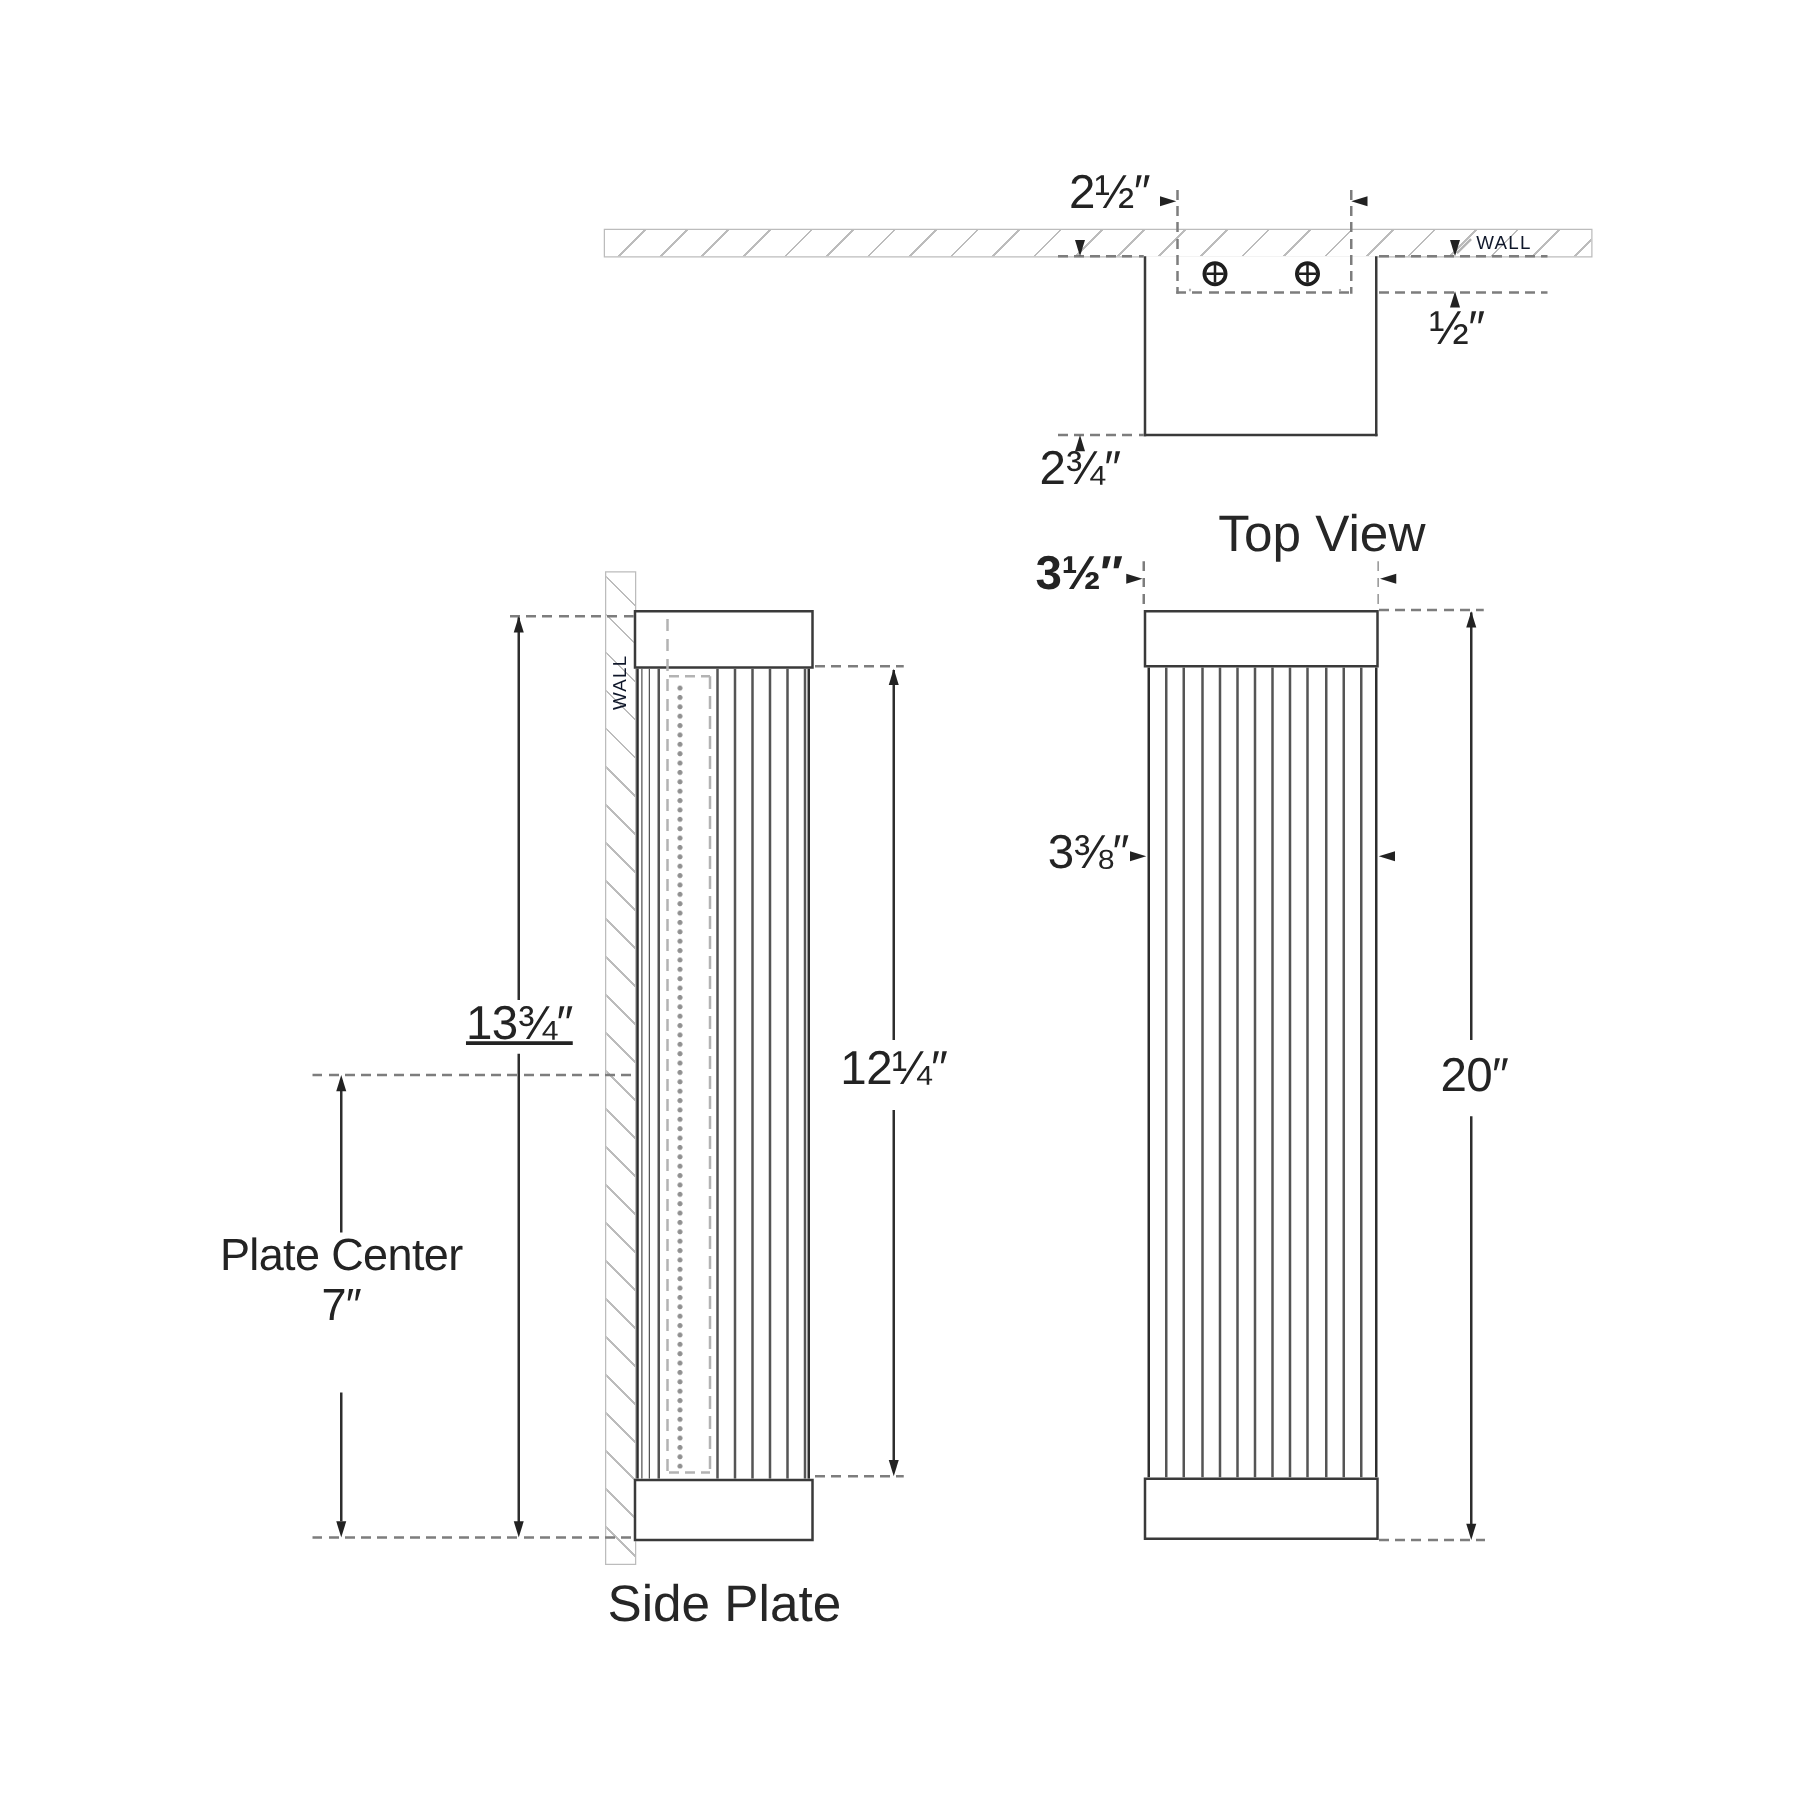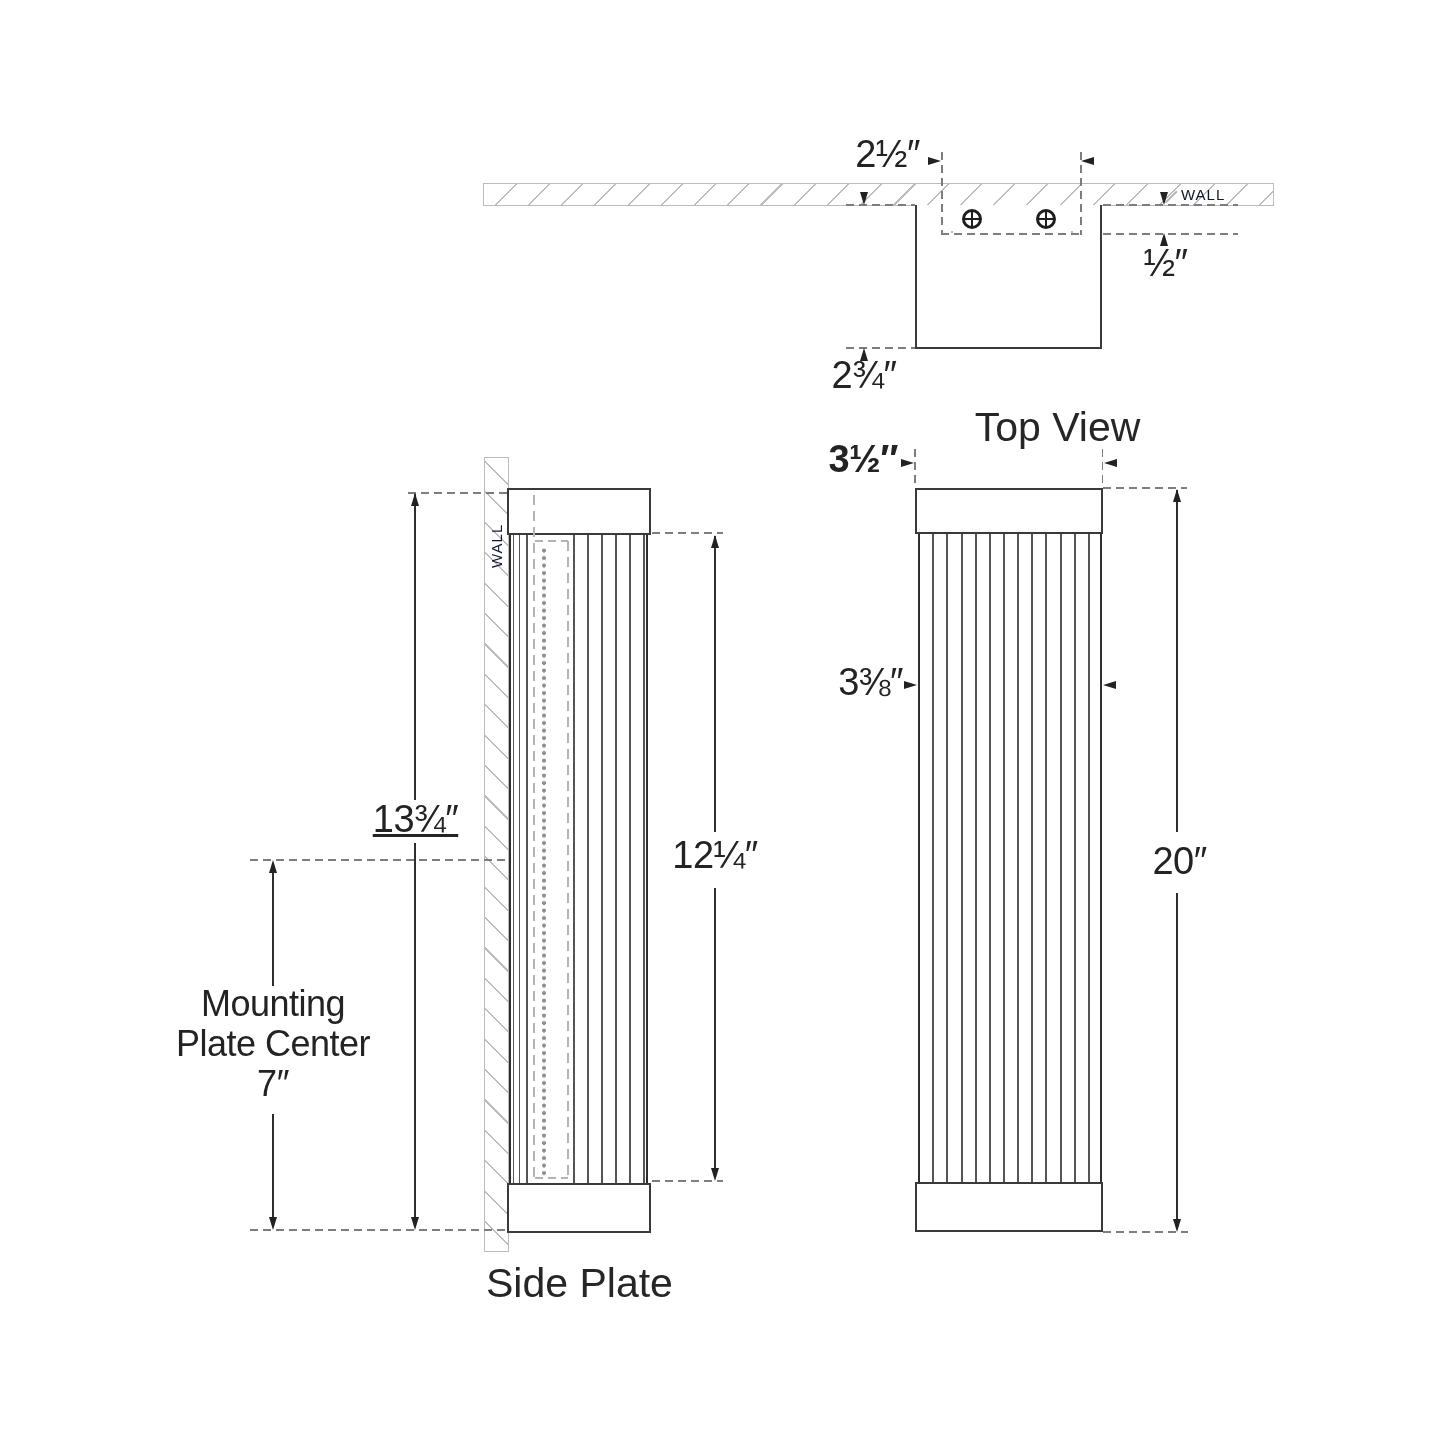--- a/index.html
+++ b/index.html
@@ -115,21 +115,20 @@
   <div class="ar down" style="left:410.5px;top:1217px;"></div>
   <div class="dim tc" style="left:348px;top:798px;width:135px;text-decoration:underline;">13¾″</div>
 
   <div class="dash-h" style="left:250px;top:859px;width:255px;"></div>
   <div class="dash-h" style="left:250px;top:1229px;width:257px;"></div>
   <div class="ln" style="left:272.3px;top:864px;width:1.4px;height:122px;"></div>
   <div class="ln" style="left:272.3px;top:1114px;width:1.4px;height:103px;"></div>
   <div class="ar up" style="left:268.5px;top:860px;"></div>
   <div class="ar down" style="left:268.5px;top:1217px;"></div>
   <div class="dim tc" style="left:158px;top:984px;width:230px;font-size:36px;line-height:40px;">
-    <div>Mounting</div>
     <div>Plate Center</div>
     <div>7″</div>
   </div>
 
   <div class="dash-h" style="left:652px;top:532px;width:71px;"></div>
   <div class="dash-h" style="left:652px;top:1180px;width:71px;"></div>
   <div class="ln" style="left:714.3px;top:536px;width:1.4px;height:296px;"></div>
   <div class="ln" style="left:714.3px;top:888px;width:1.4px;height:280px;"></div>
   <div class="ar up" style="left:710.5px;top:535px;"></div>
   <div class="ar down" style="left:710.5px;top:1168px;"></div>

